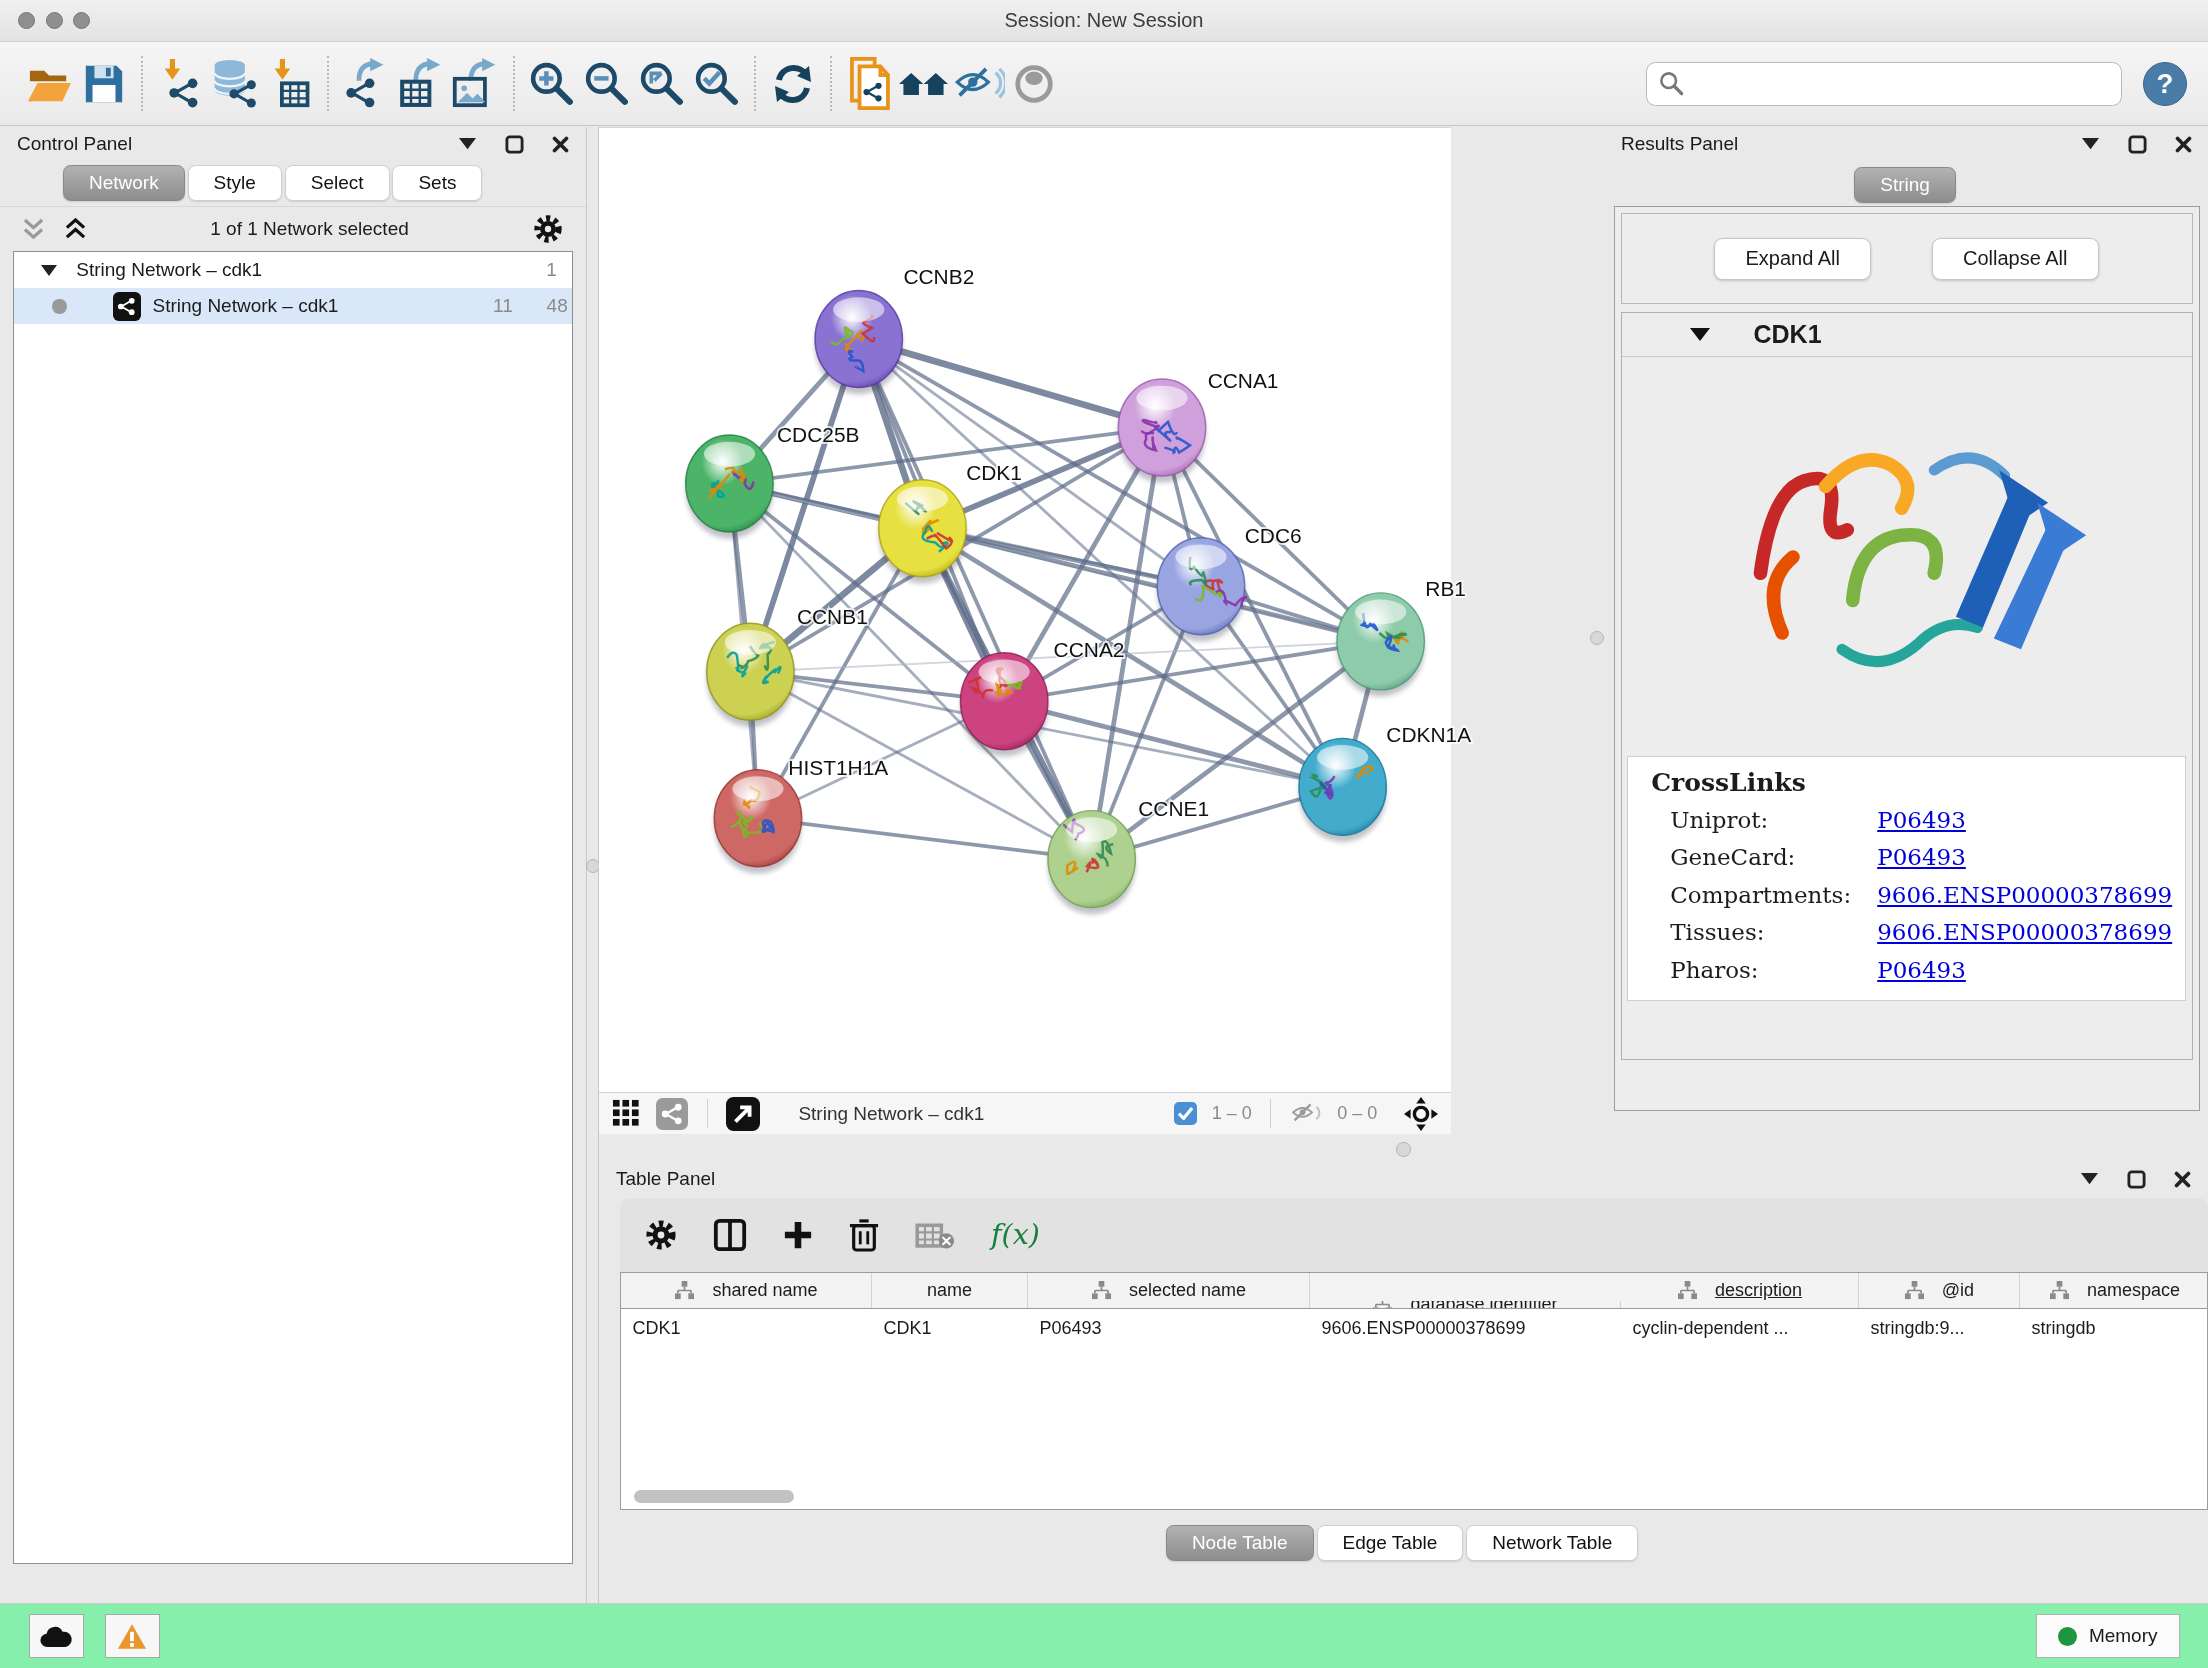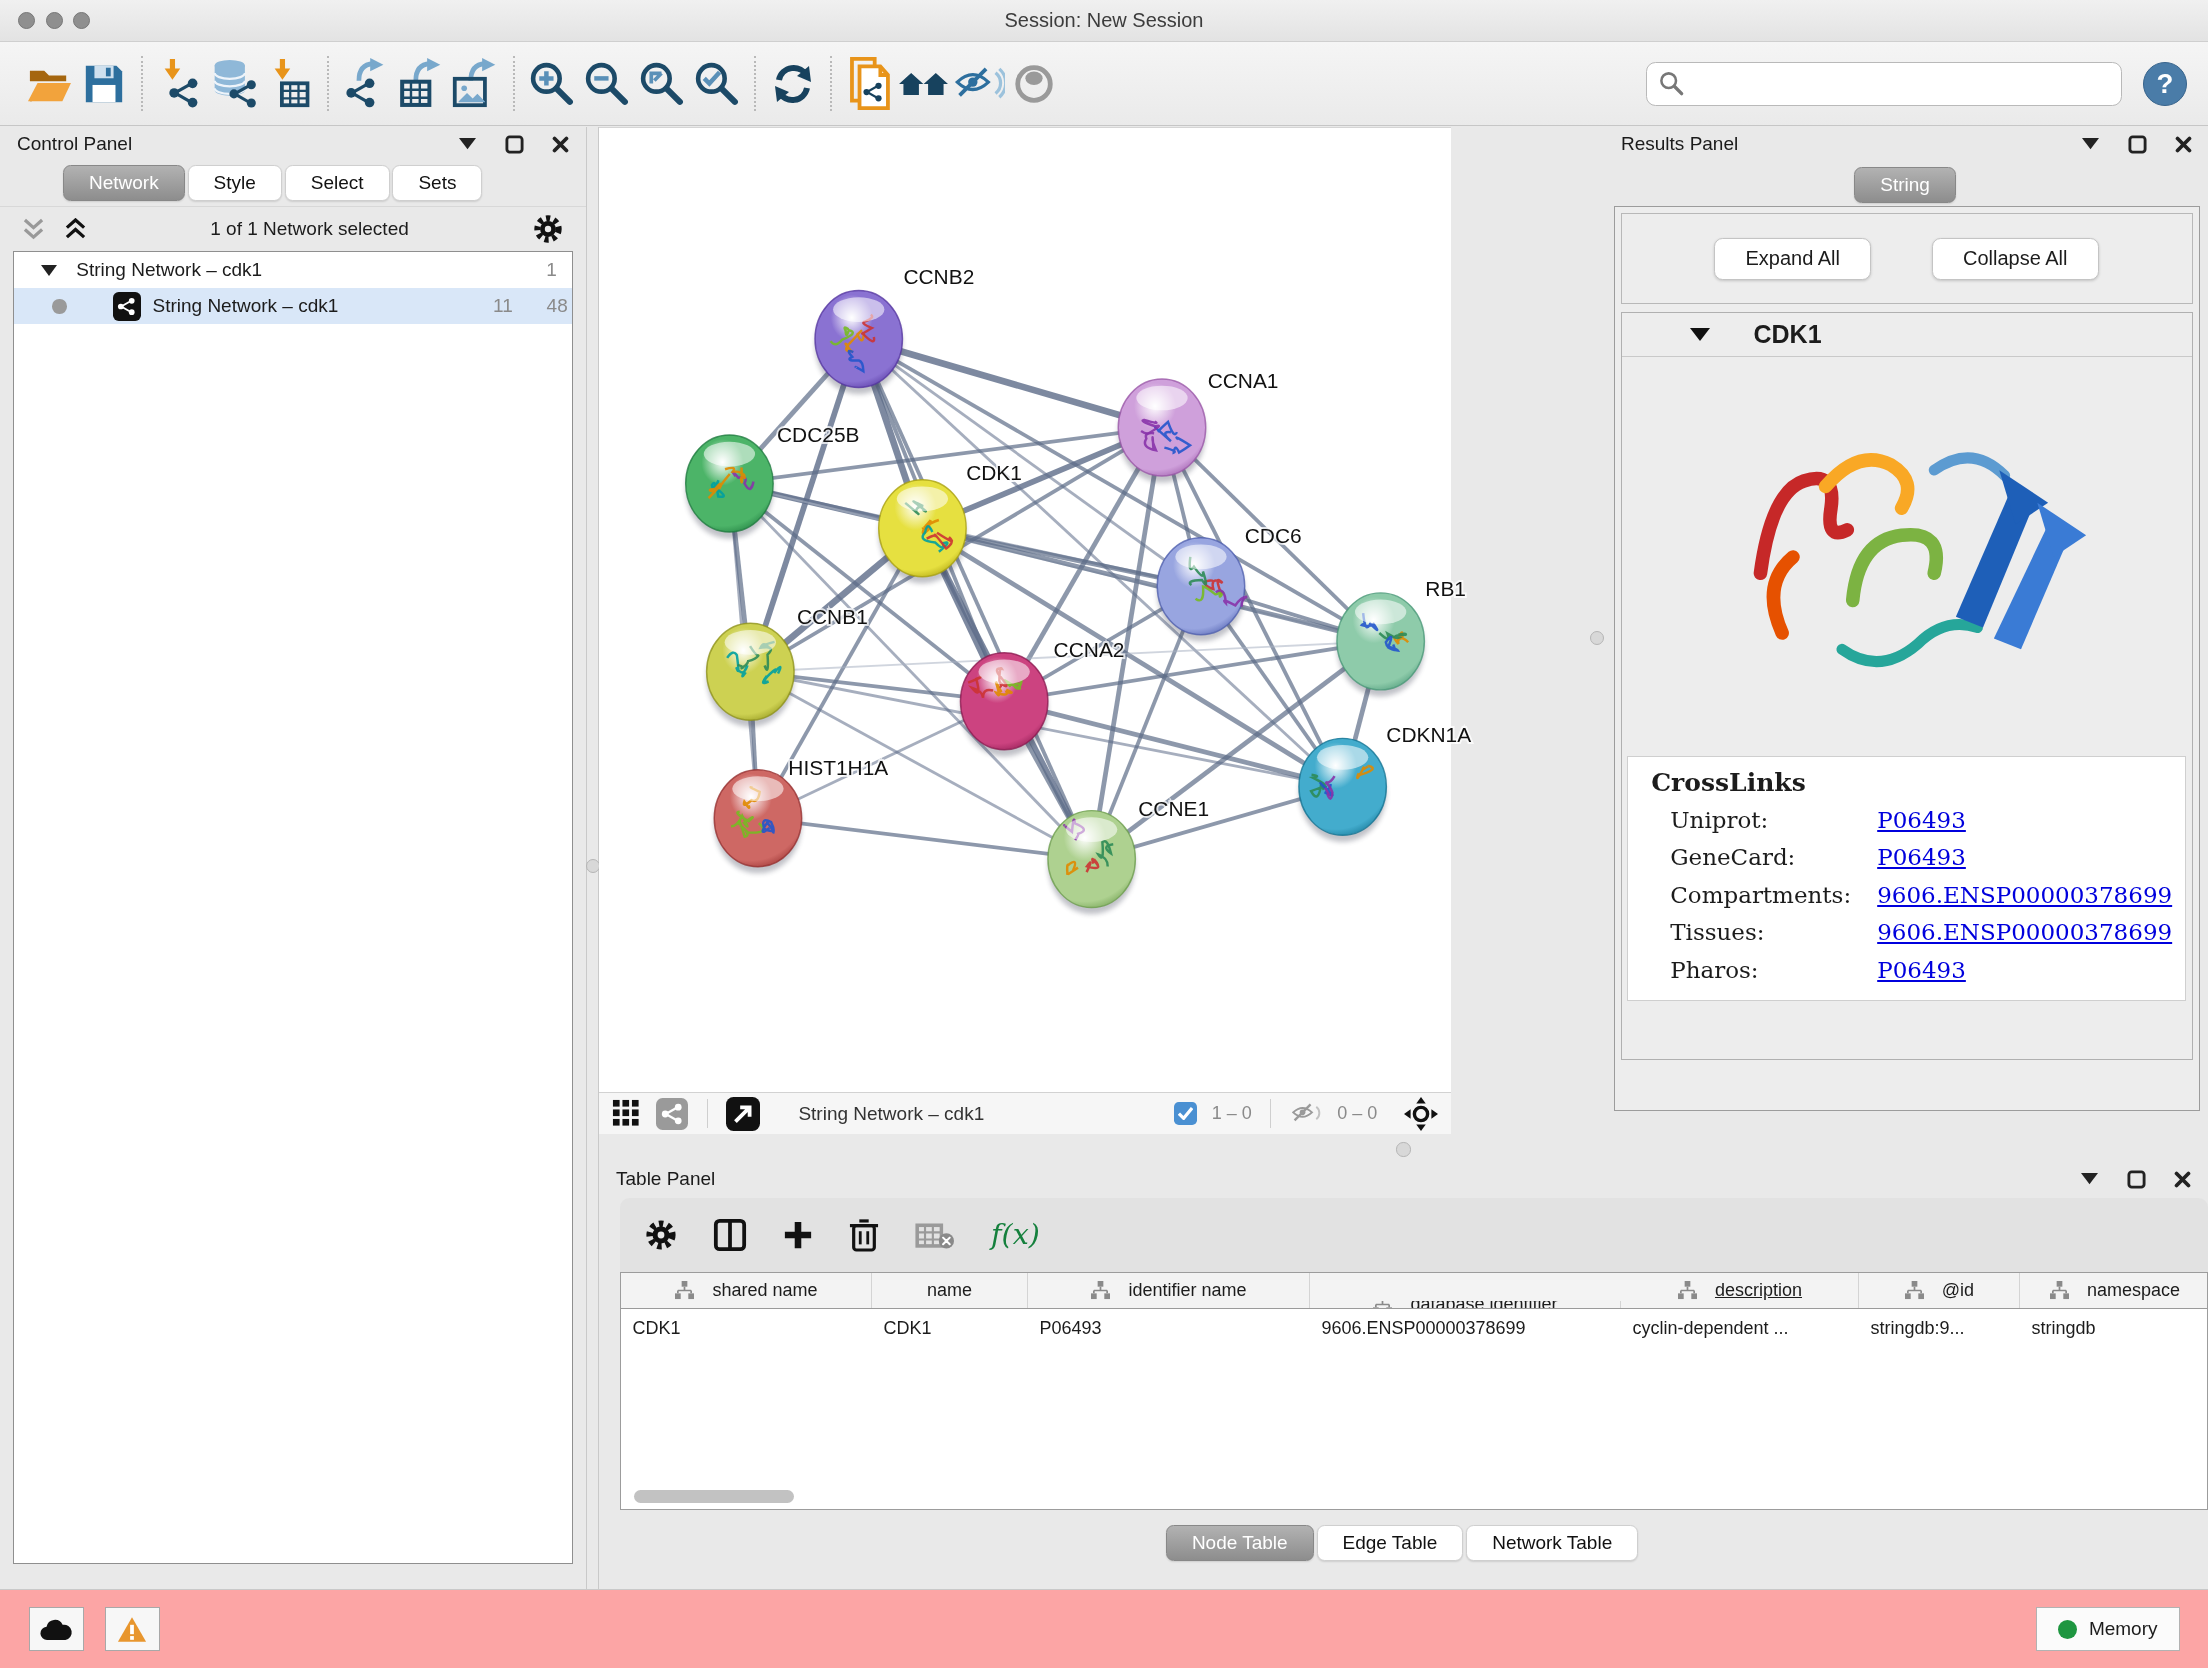--- a/index.html
+++ b/index.html
@@ -80,21 +80,21 @@
   #fx-icon{font-family:"DejaVu Serif",serif;font-style:italic;font-size:28.5px;color:#15803d}
   #table-box{margin-left:21px;height:238px;background:#fff;border:1.9px solid #9c9c9c;position:relative;overflow:hidden}
   #thead-row{display:flex;height:36px;background:#f3f3f3;border-bottom:1.9px solid #9a9a9a}
   .th{display:flex;align-items:center;justify-content:center;gap:17px;font-size:18px;border-right:1px solid #d4d4d4;flex:none;overflow:hidden;white-space:nowrap}
   #tdata-row{display:flex;height:40px;align-items:center;font-size:18px}
   .td{flex:none;padding-left:11.4px;overflow:hidden;white-space:nowrap}
   #hscroll-thumb{position:absolute;bottom:5.7px;left:13.3px;width:160px;height:13.3px;background:#c2c2c2;border-radius:6.7px}
   #tp-tabs{margin-top:15px;display:flex;justify-content:center}
 
   
-  #statusbar{position:absolute;left:0;bottom:0;right:0;height:79px;background:#fca5a5;border-top:1.9px solid #c9c9c9;display:flex;align-items:center;padding:0 28.5px;gap:21px}
+  #statusbar{position:absolute;left:0;bottom:0;right:0;height:65px;background:#86efac;border-top:1.9px solid #c9c9c9;display:flex;align-items:center;padding:0 28.5px;gap:21px}
   .sb-btn{width:55px;height:44px;background:#f7f7f7;border:1.9px solid #a8a8a8;display:flex;align-items:center;justify-content:center}
   #memory-btn{margin-left:auto;height:44px;background:#fbfbfb;border:1.9px solid #b2b2b2;display:flex;align-items:center;gap:11.4px;padding:0 21px;font-size:19px}
   #memory-dot{width:19px;height:19px;border-radius:50%;background:#1e9640}
 </style>
 </head>
 <body>
 
 <svg width="0" height="0" style="position:absolute">
   <defs>
     <symbol id="sym-share" viewBox="0 0 40 40">
@@ -760,21 +760,21 @@
             </svg>
             <span>shared name</span>
           </div>
           <div class="th" style="width: 156px;">
             <span>name</span>
           </div>
           <div class="th" style="width: 282px;">
             <svg width="21" height="19" viewBox="0 0 22 20">
               <use href="#sym-hier" width="22" height="20"></use>
             </svg>
-            <span>identifier name</span>
+            <span>selected name</span>
           </div>
           <div class="th" style="width: 311px; margin-top: 28px;">
             <svg width="21" height="19" viewBox="0 0 22 20">
               <use href="#sym-hier" width="22" height="20"></use>
             </svg>
             <span>database identifier</span>
           </div>
           <div class="th" style="width: 238px; text-decoration: underline;">
             <svg width="21" height="19" viewBox="0 0 22 20">
               <use href="#sym-hier" width="22" height="20"></use>

